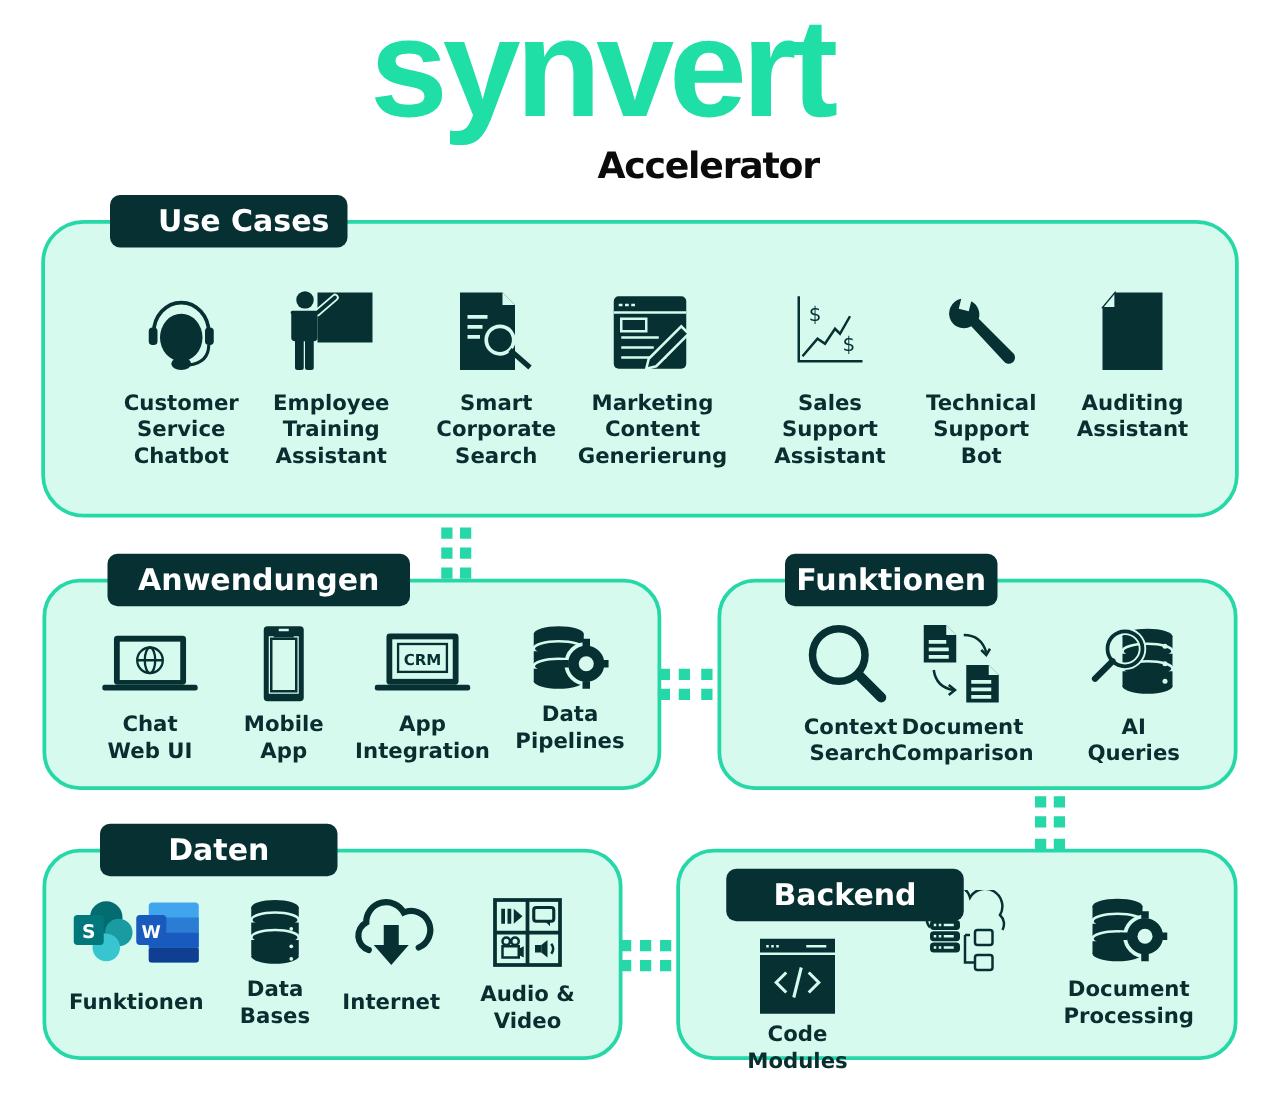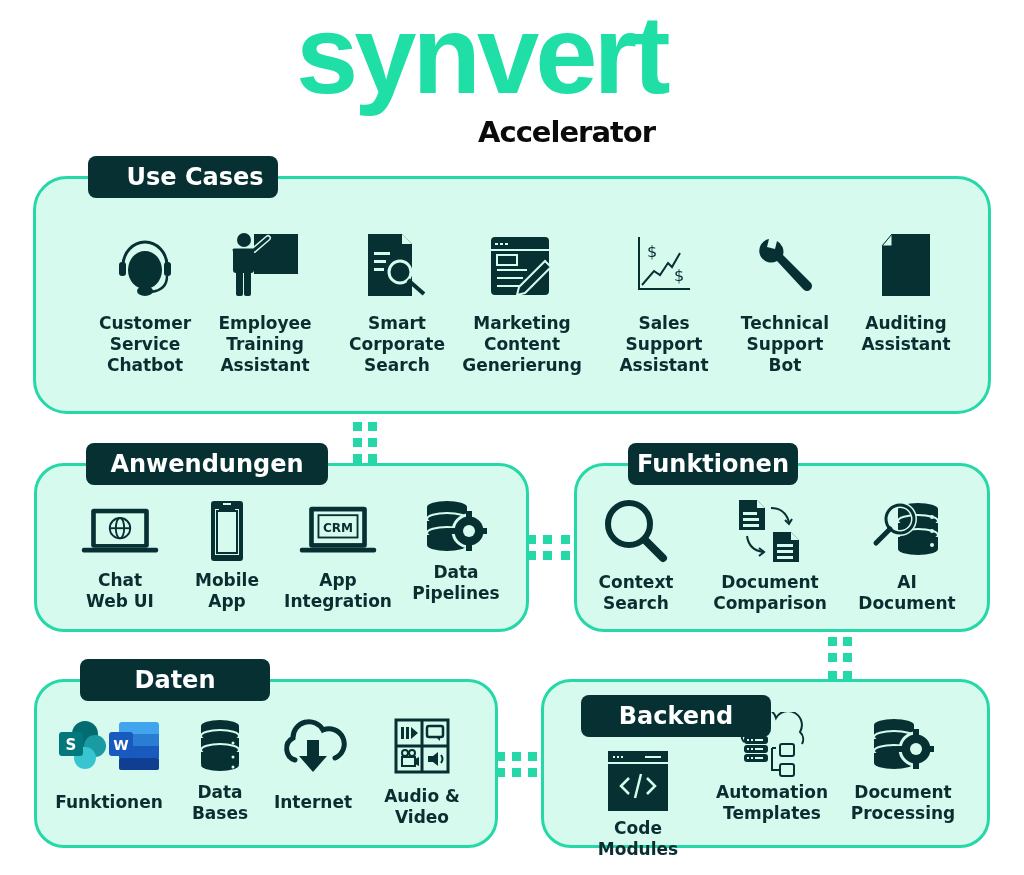--- a/index.html
+++ b/index.html
@@ -238,21 +238,21 @@
         <circle cx="44" cy="32" r="6" fill="#d6fbee"></circle>
       </svg>
   </div>
   <div class="lbl" style="margin-top:4px;">Data
 Pipelines</div>
 </div>
 
 <div class="box" style="left:574px;top:463px;width:416px;height:169px;border-radius:30px;"></div>
 <div class="tag" style="left:628px;top:443px;width:170px;">Funktionen</div>
 
-<div class="item" style="left:586px;top:498px;width:100px;">
+<div class="item" style="left:618px;top:498px;width:100px;align-items:flex-end;">
   <div class="ico" style="height:66px;">
     <svg width="66" height="66" viewBox="0 0 66 66">
         <circle cx="26" cy="26" r="21" fill="none" stroke="#073033" stroke-width="6"></circle>
         <line x1="42" y1="42" x2="60" y2="60" stroke="#073033" stroke-width="8" stroke-linecap="round"></line>
       </svg>
   </div>
   <div class="lbl">Context
 Search</div>
 </div>
 
@@ -291,21 +291,21 @@
         <ellipse cx="46" cy="48" rx="20" ry="6" fill="#073033"></ellipse>
         <circle cx="60" cy="16" r="2" fill="#d6fbee"></circle>
         <circle cx="60" cy="30" r="2" fill="#d6fbee"></circle>
         <circle cx="60" cy="44" r="2" fill="#d6fbee"></circle>
         <circle cx="28" cy="18" r="14" fill="none" stroke="#d6fbee" stroke-width="6"></circle>
         <circle cx="28" cy="18" r="14" fill="none" stroke="#073033" stroke-width="3"></circle>
         <line x1="18" y1="28" x2="4" y2="42" stroke="#073033" stroke-width="5" stroke-linecap="round"></line>
       </svg>
   </div>
   <div class="lbl">AI
-Document</div>
+Queries</div>
 </div>
 
 <div class="box" style="left:34px;top:679px;width:464px;height:169px;border-radius:30px;"></div>
 <div class="tag" style="left:80px;top:659px;width:190px;">Daten</div>
 
 <div class="item" style="left:55px;top:718px;width:108px;">
   <div class="ico" style="height:56px;width:108px;">
     <svg width="104" height="52" viewBox="0 0 104 52">
         <circle cx="28" cy="14" r="13" fill="#036c70"></circle>
         <circle cx="38" cy="26" r="11" fill="#1a9ba1"></circle>
@@ -412,22 +412,20 @@
         <rect x="15" y="36" width="2" height="2" fill="#d6fbee"></rect>
         <rect x="19" y="36" width="8" height="2" fill="#d6fbee"></rect>
         <rect x="11" y="45" width="2" height="2" fill="#d6fbee"></rect>
         <rect x="15" y="45" width="2" height="2" fill="#d6fbee"></rect>
         <rect x="19" y="45" width="8" height="2" fill="#d6fbee"></rect>
         <path d="M36 36 V58 H44 M36 36 H40" fill="none" stroke="#073033" stroke-width="2"></path>
         <rect x="44" y="32" width="14" height="12" rx="2" fill="none" stroke="#073033" stroke-width="2"></rect>
         <rect x="44" y="52" width="14" height="12" rx="2" fill="none" stroke="#073033" stroke-width="2"></rect>
       </svg>
   </div>
-  <div class="lbl" style="margin-top:4px;">Automation
-Templates</div>
 </div>
 
 <div class="item" style="left:853px;top:712px;width:100px;">
   <div class="ico" style="height:66px;">
     <svg width="62" height="56" viewBox="0 0 62 56">
         <ellipse cx="22" cy="8" rx="20" ry="6" fill="#073033"></ellipse>
         <rect x="2" y="8" width="40" height="12" fill="#073033"></rect>
         <ellipse cx="22" cy="20" rx="20" ry="6" fill="#073033" stroke="#d6fbee" stroke-width="2"></ellipse>
         <rect x="2" y="22" width="40" height="12" fill="#073033"></rect>
         <ellipse cx="22" cy="34" rx="20" ry="6" fill="#073033" stroke="#d6fbee" stroke-width="2"></ellipse>

